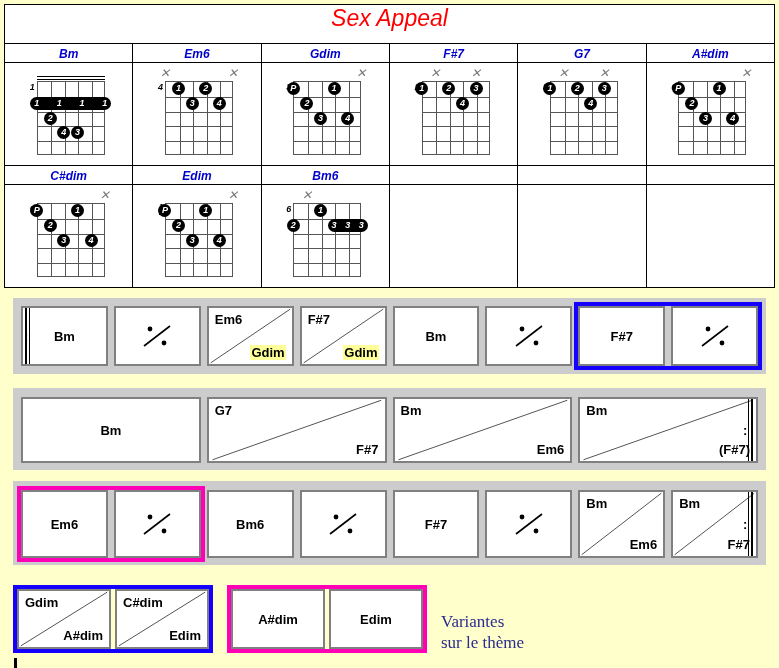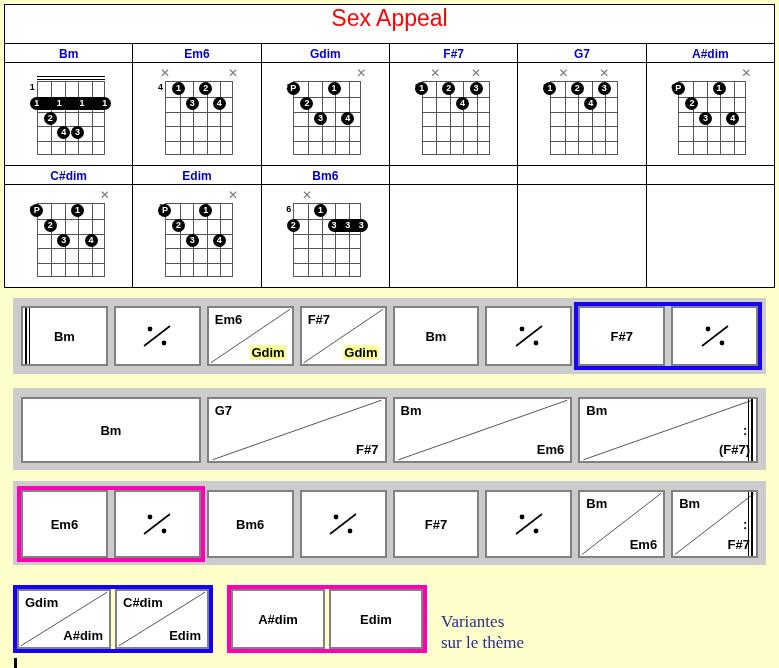--- a/index.html
+++ b/index.html
@@ -17,20 +17,21 @@
 
   
   #chord-table {
     position: absolute;
     left: 4px;
     top: 4px;
     width: 771px;
     border-collapse: collapse;
     background: #ffffff;
     border: 1px solid #000000;
+    font-style: italic;
   }
   #chord-table td {
     border: 1px solid #000000;
     padding: 0;
     vertical-align: top;
   }
   .song-title-cell {
     height: 38px;
     text-align: center;
     vertical-align: middle;

